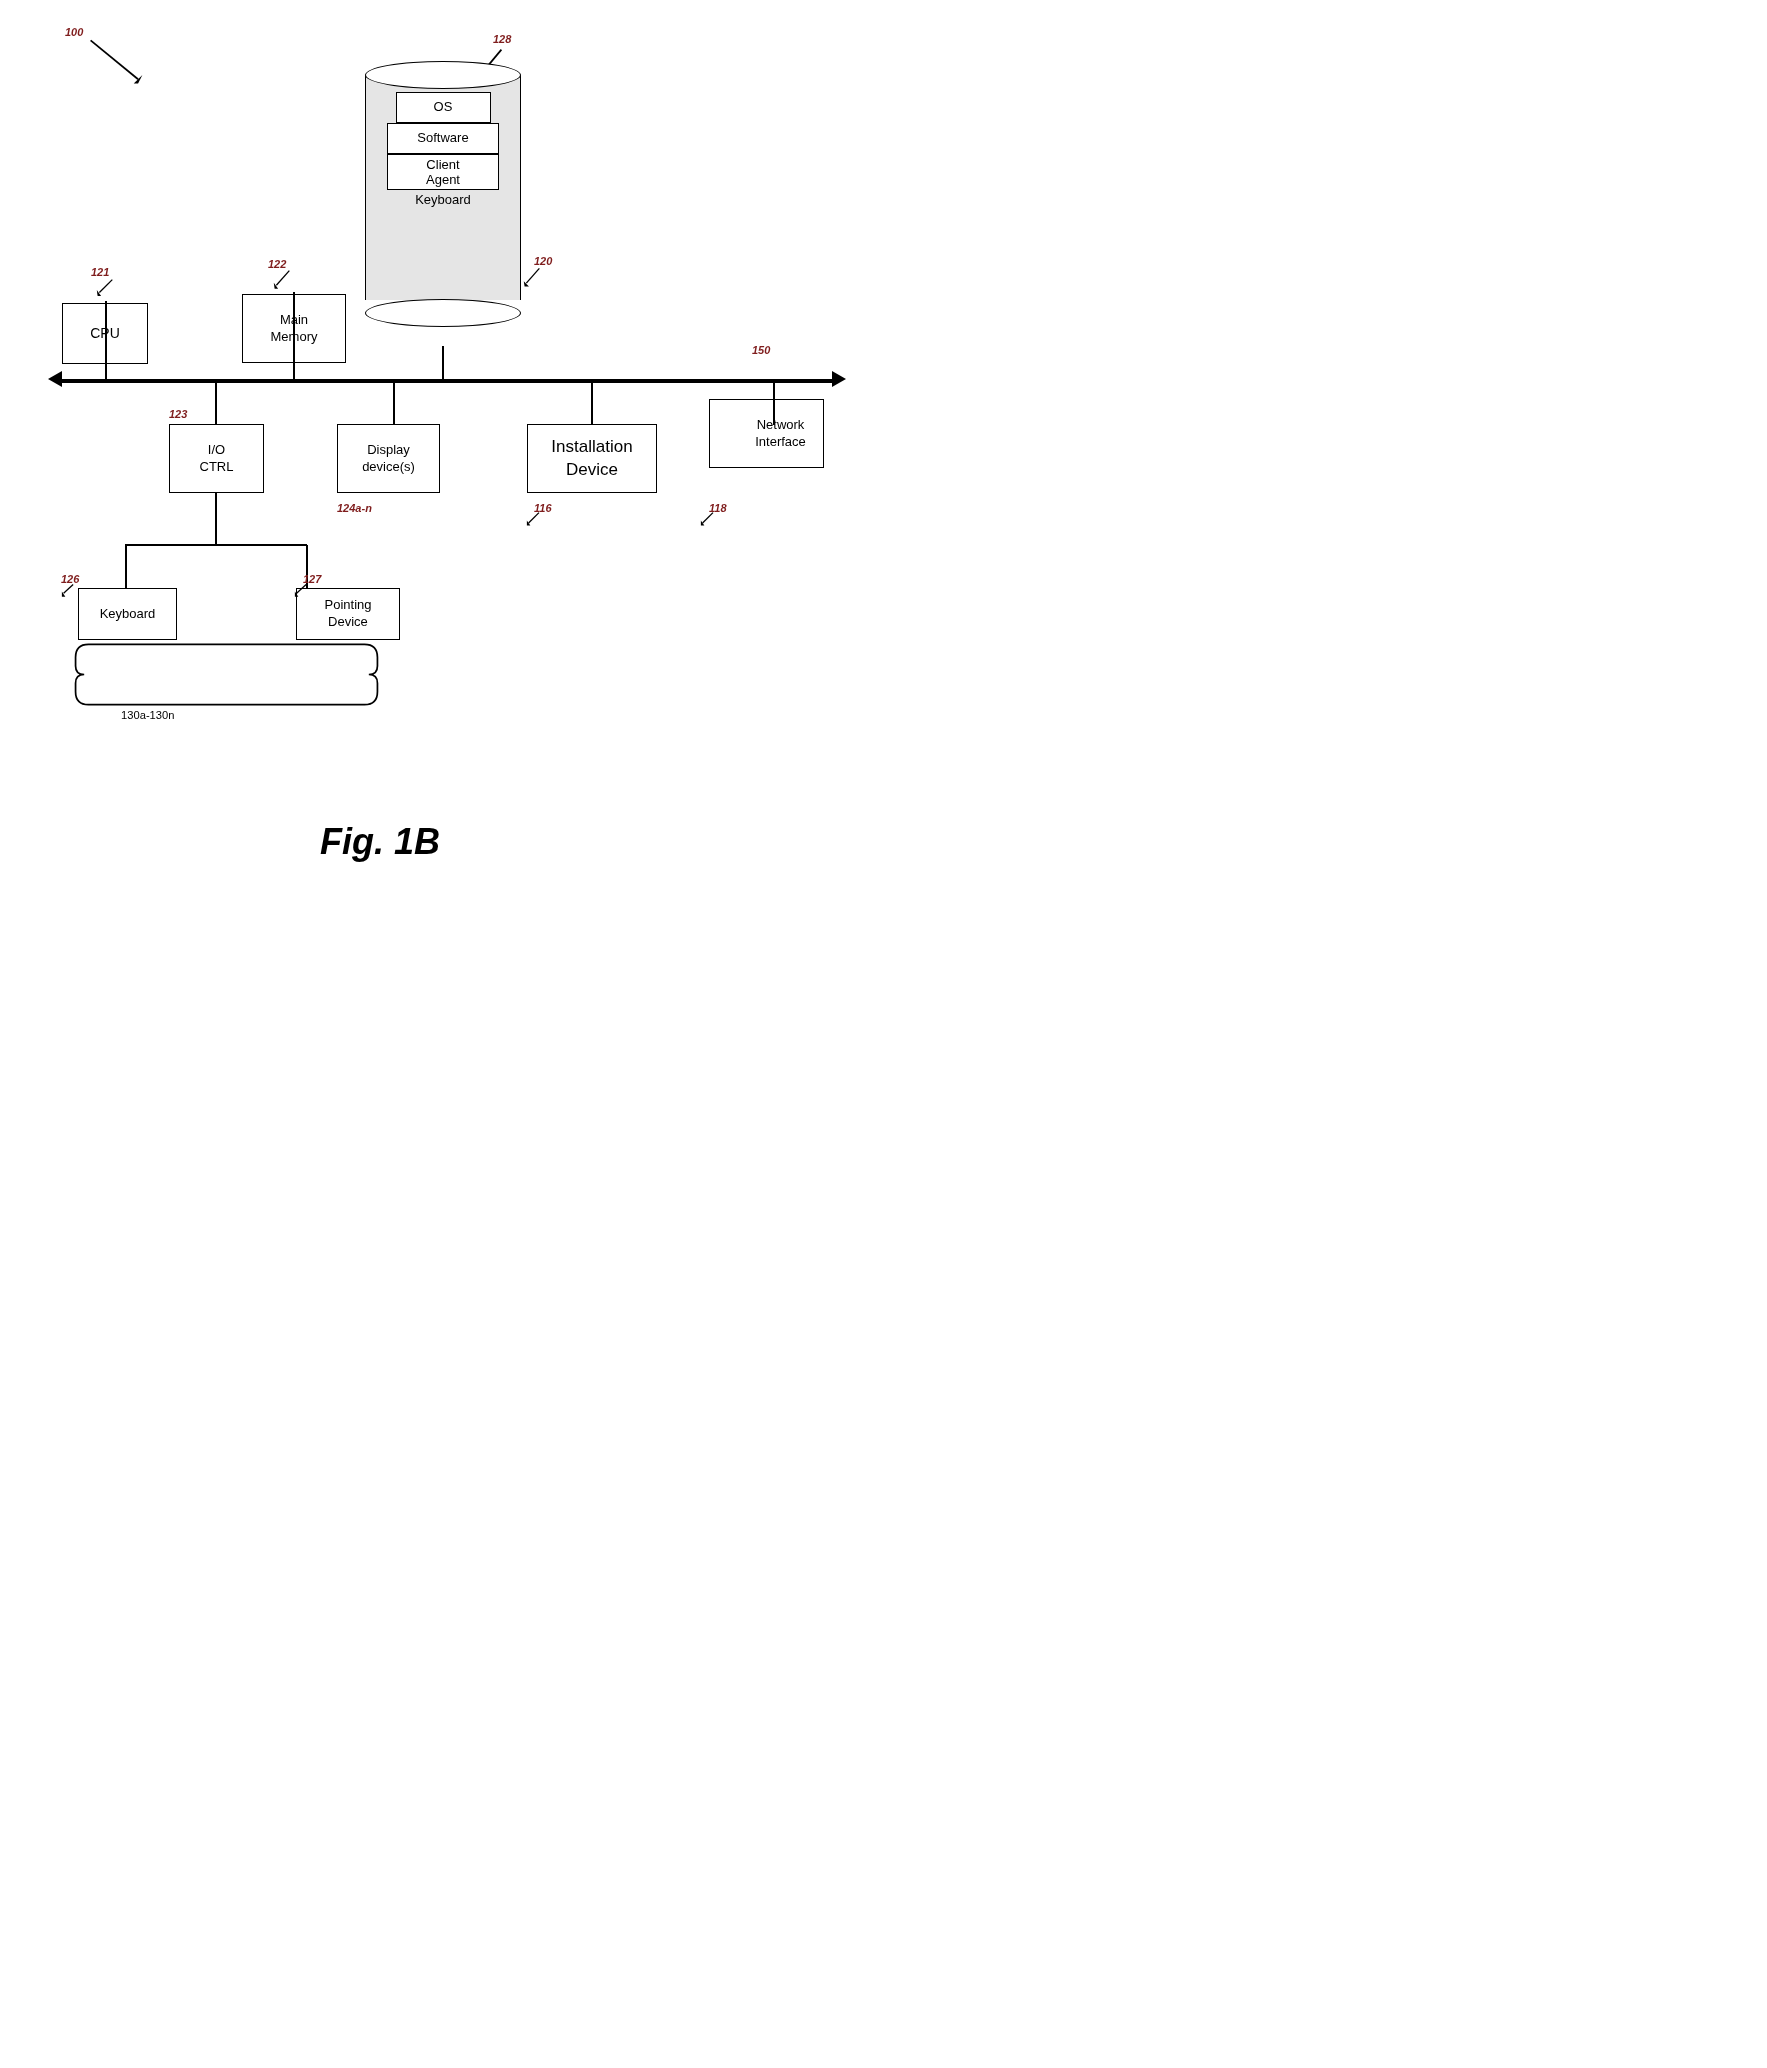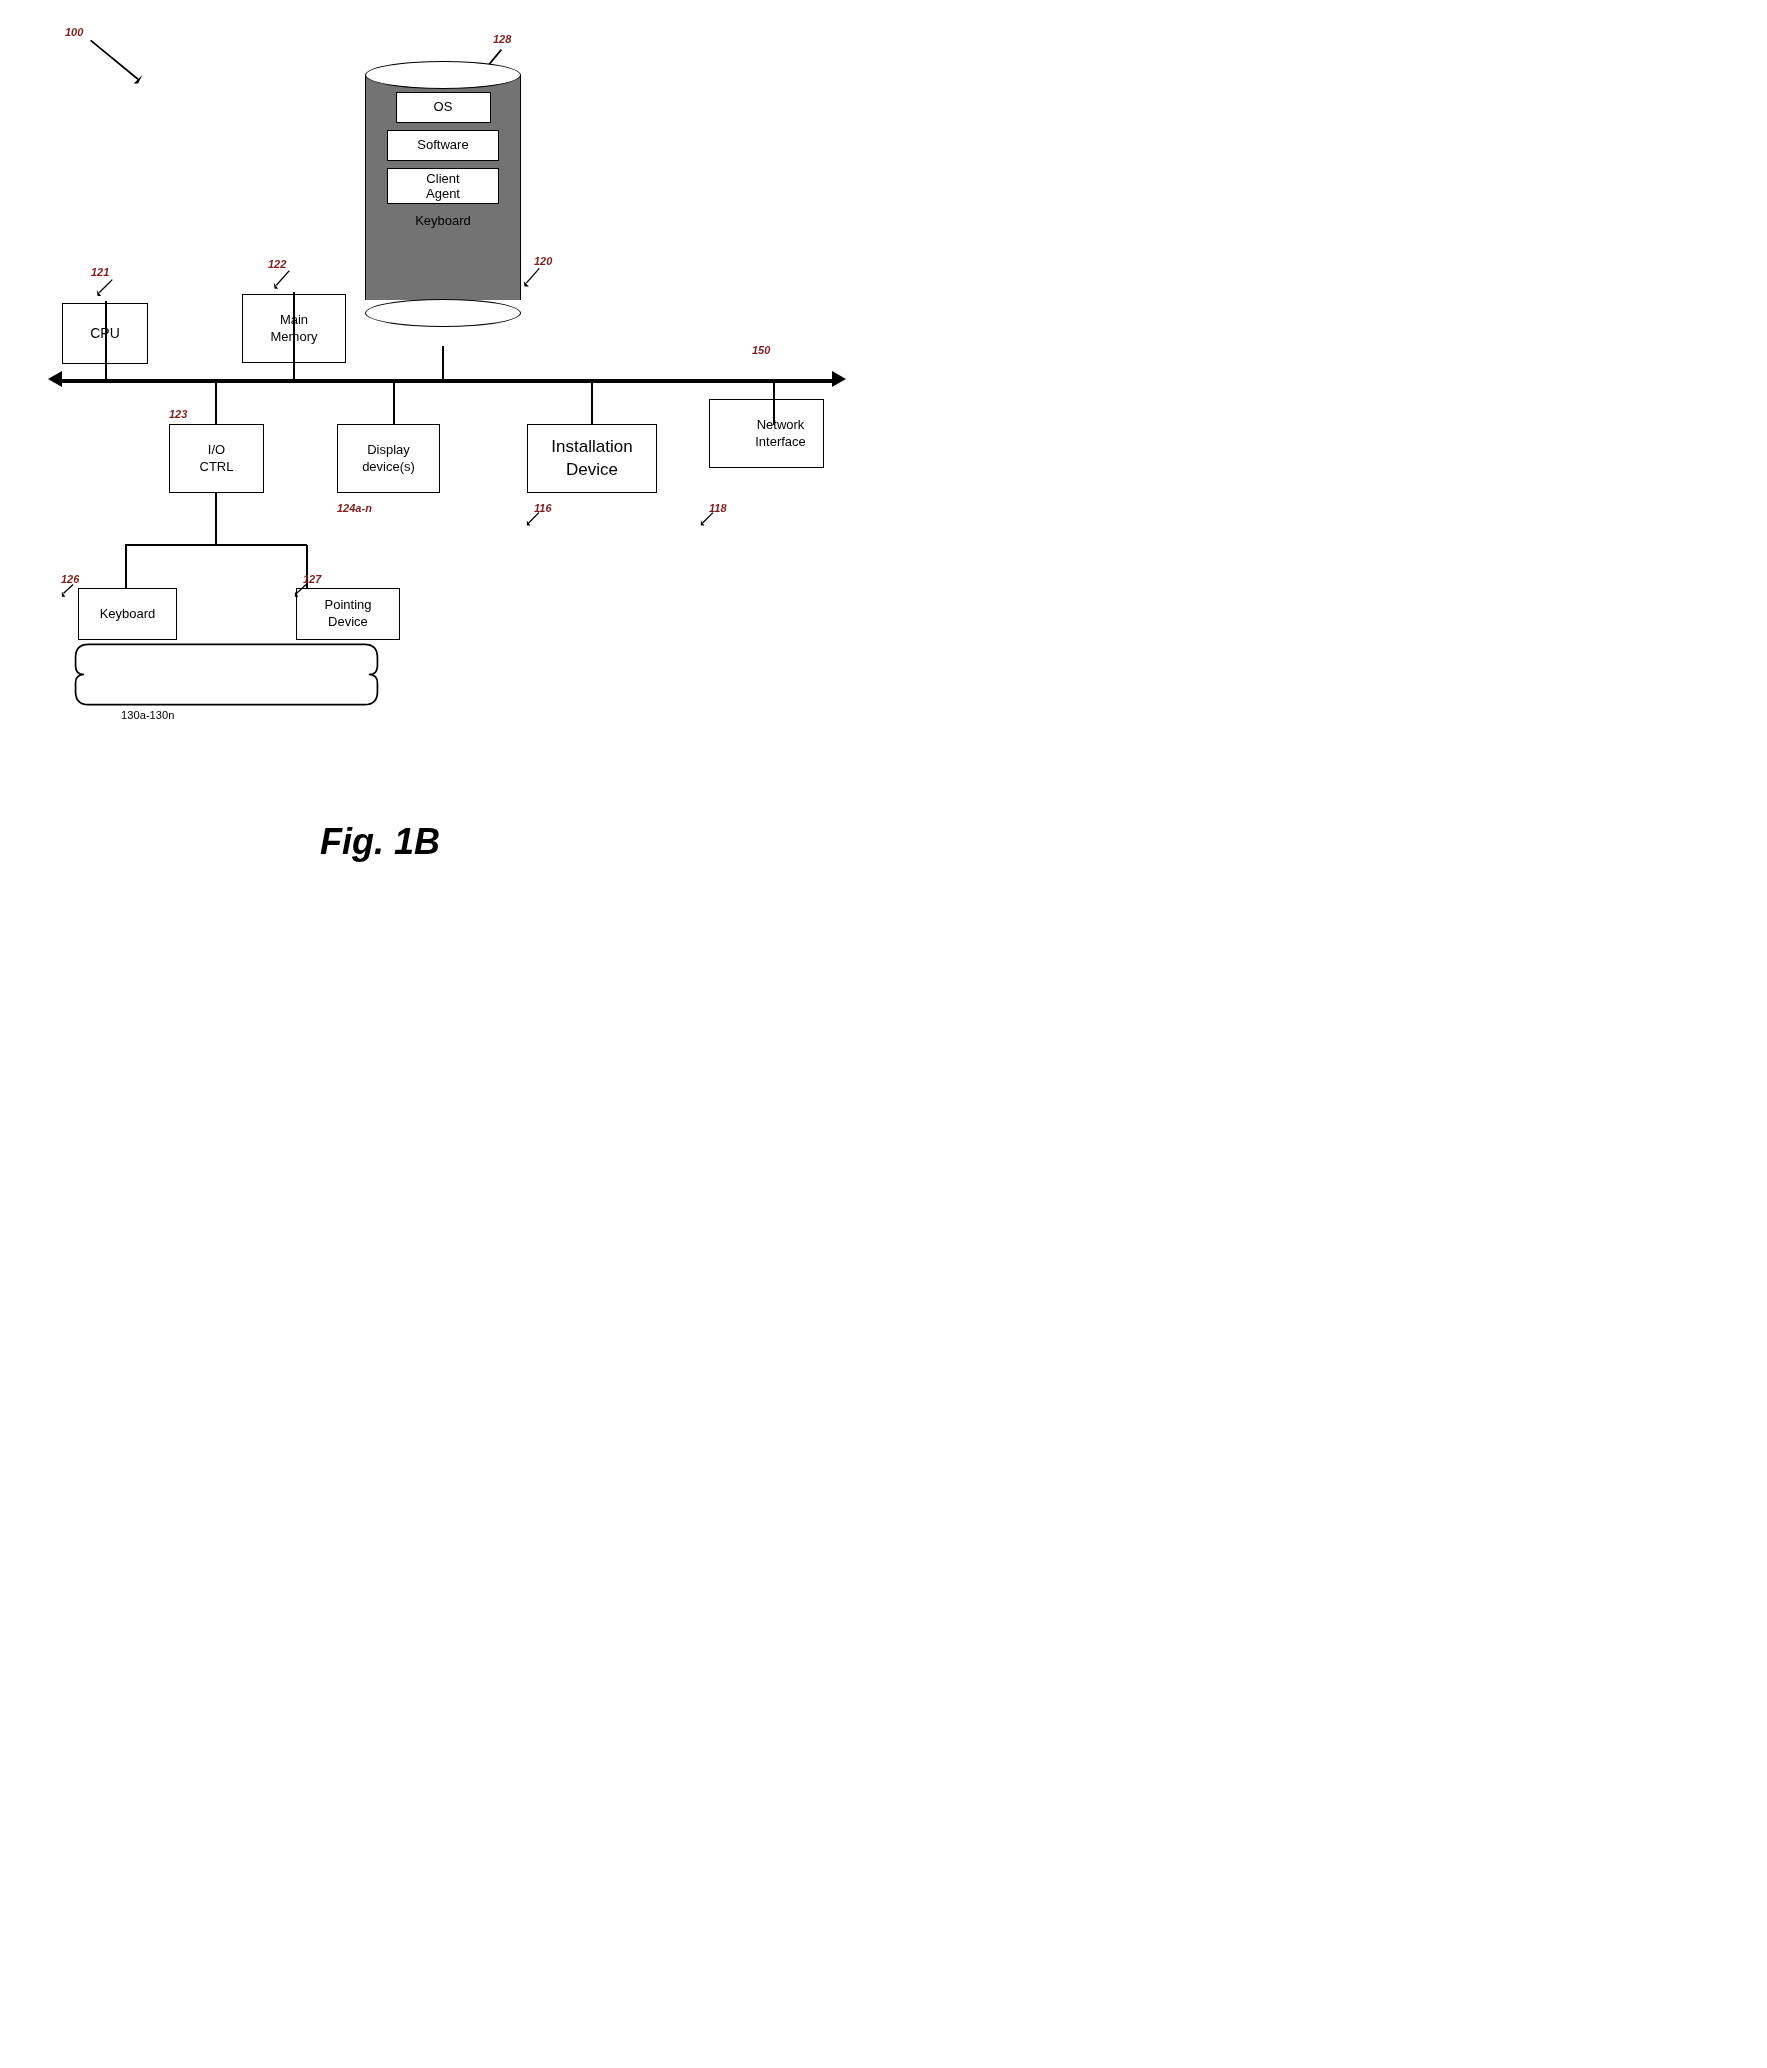--- a/index.html
+++ b/index.html
@@ -99,21 +99,21 @@
 
   <svg style="position:absolute; left:467px; top:45px; width:43px; height:35px;" viewBox="0 0 50 40">
     <line x1="40" y1="5" x2="15" y2="35" stroke="#000" stroke-width="2"></line>
     <polygon points="10,32 18,40 16,30" fill="#000"></polygon>
   </svg>
 
   <div style="position:absolute; left:365px; top:61px;">
 
     <div style="width:156px; height:28px; border:1.7px solid #000; border-radius:50%; background:#fff; position:relative; z-index:3;"></div>
 
-    <div style="width:156px; height:225px; border-left:1.7px solid #000; border-right:1.7px solid #000; background:#737373; position:relative; margin-top:-14px; z-index:2; display:flex; flex-direction:column; align-items:center; justify-content:flex-start; padding-top:17.3px; gap:7px;">
+    <div style="width:156px; height:225px; border-left:1.7px solid #000; border-right:1.7px solid #000; background:#e5e5e5; position:relative; margin-top:-14px; z-index:2; display:flex; flex-direction:column; align-items:center; justify-content:flex-start; padding-top:17.3px; ">
 
       <div class="box" style="position:relative; width:95px; height:31px; font-size:13px;">OS</div>
 
       <div class="box" style="position:relative; width:112px; height:31px; font-size:13px;">Software</div>
 
       <div class="box" style="position:relative; width:112px; height:36px; font-size:13px; line-height:1.2;">Client<br>Agent</div>
 
       <span style="font-size:13px; margin-top:1.7px;">Keyboard</span>
     </div>
 

